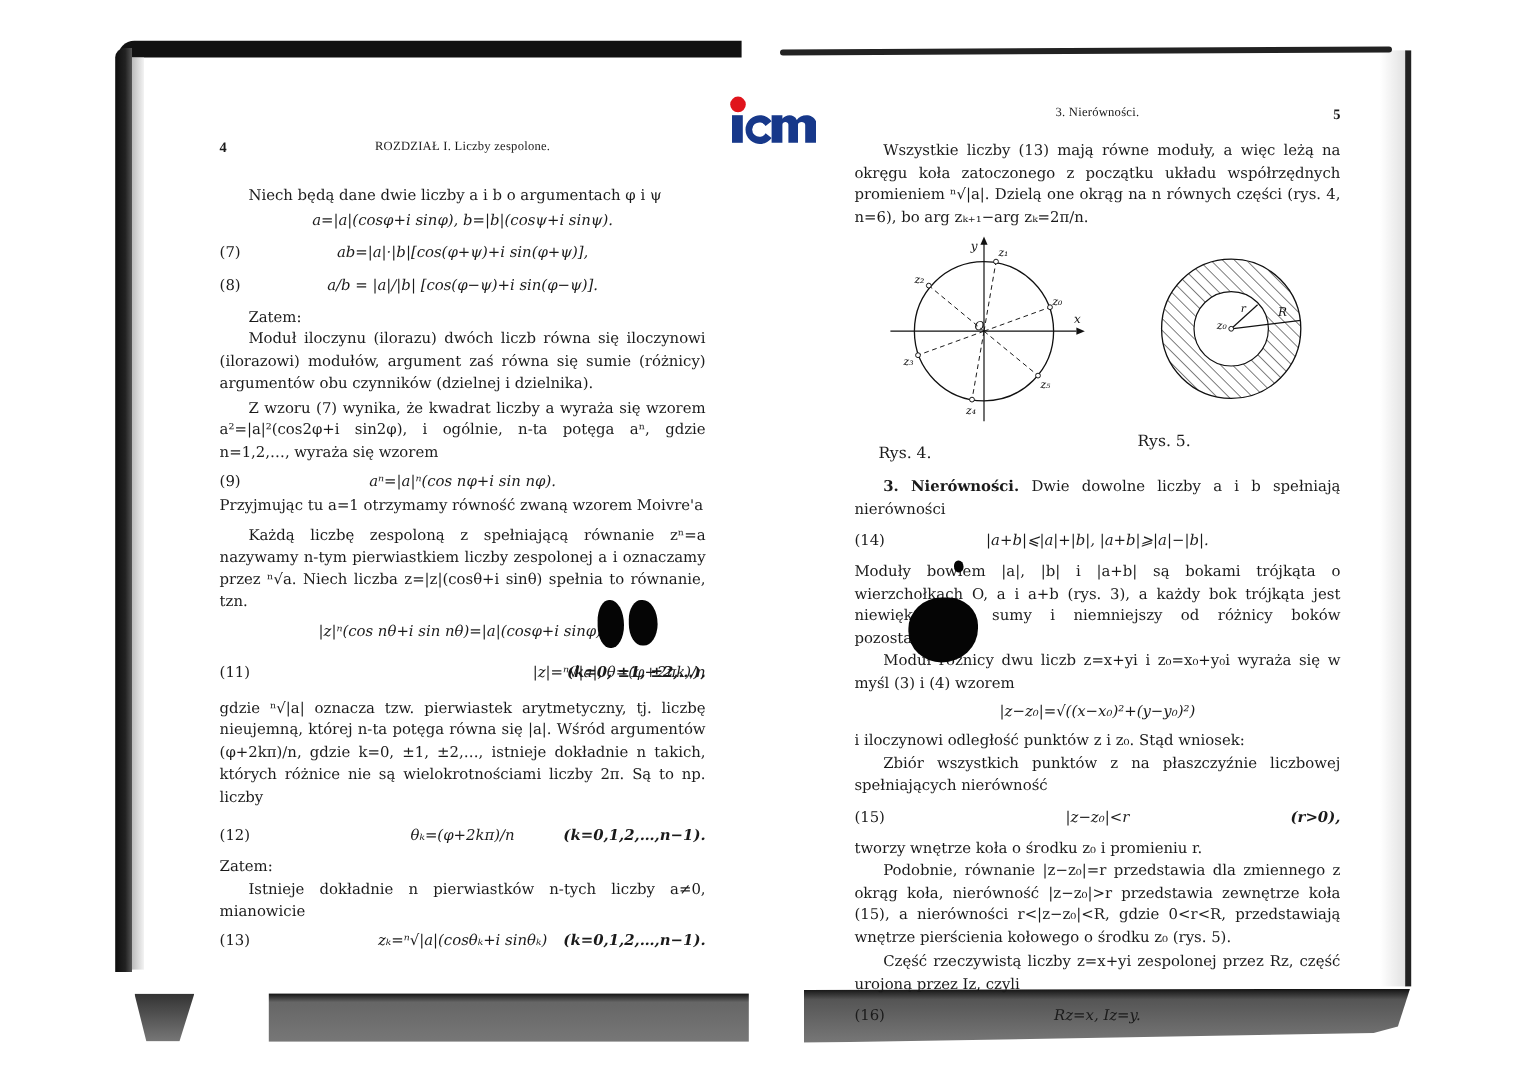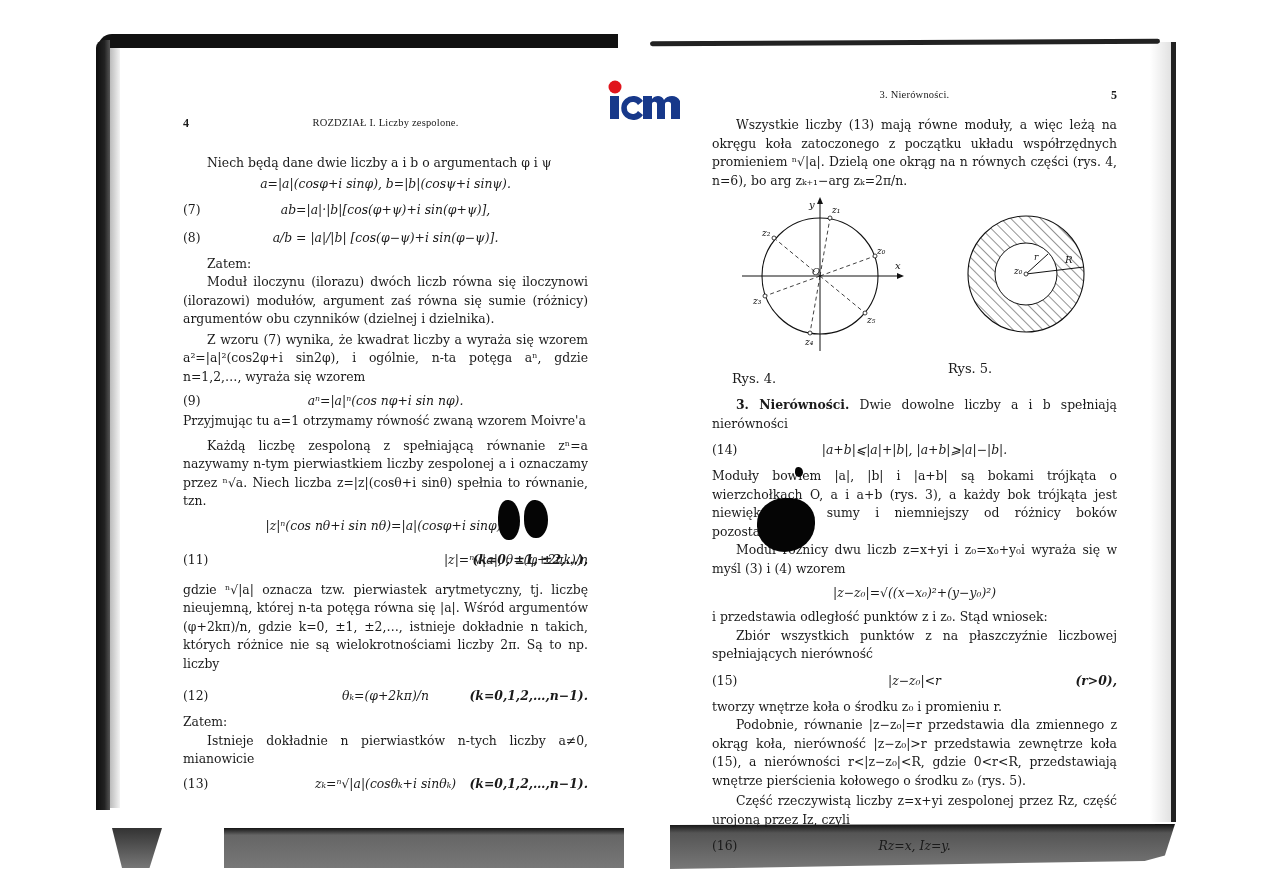--- a/index.html
+++ b/index.html
@@ -219,21 +219,21 @@
 
     <div class="eq tall">
       <span class="lbl">(14)</span>
       <span class="body">|a+b|⩽|a|+|b|,      |a+b|⩾|a|−|b|.</span>
     </div>
     <p class="p">Moduły bowiem |a|, |b| i |a+b| są bokami trójkąta o wierzchołkach O, a i a+b (rys. 3), a każdy bok trójkąta jest niewiększy od sumy i niemniejszy od różnicy boków pozostałych.</p>
     <p class="p indent">Moduł różnicy dwu liczb z=x+yi i z₀=x₀+y₀i wyraża się w myśl (3) i (4) wzorem</p>
     <div class="eq" style="margin-top:4px">
       <span class="body">|z−z₀|=√((x−x₀)²+(y−y₀)²)</span>
     </div>
-    <p class="p" style="margin-top:4px">i przedstawia odległość punktów z i z₀. Stąd wniosek:</p>
+    <p class="p" style="margin-top:4px">i iloczynowi odległość punktów z i z₀. Stąd wniosek:</p>
     <p class="p indent it">Zbiór wszystkich punktów z na płaszczyźnie liczbowej spełniających nierówność</p>
     <div class="eq tall">
       <span class="lbl">(15)</span>
       <span class="body">|z−z₀|&lt;r</span>
       <span class="side">(r&gt;0),</span>
     </div>
     <p class="p it">tworzy wnętrze koła o środku z₀ i promieniu r.</p>
     <p class="p indent">Podobnie, równanie |z−z₀|=r przedstawia dla zmiennego z okrąg koła, nierówność |z−z₀|&gt;r przedstawia zewnętrze koła (15), a nierówności r&lt;|z−z₀|&lt;R, gdzie 0&lt;r&lt;R, przedstawiają wnętrze pierścienia kołowego o środku z₀ (rys. 5).</p>
     <p class="p indent" style="margin-top:2px">Część rzeczywistą liczby z=x+yi zespolonej przez Rz, część urojoną przez Iz, czyli</p>
     <div class="eq tall">

